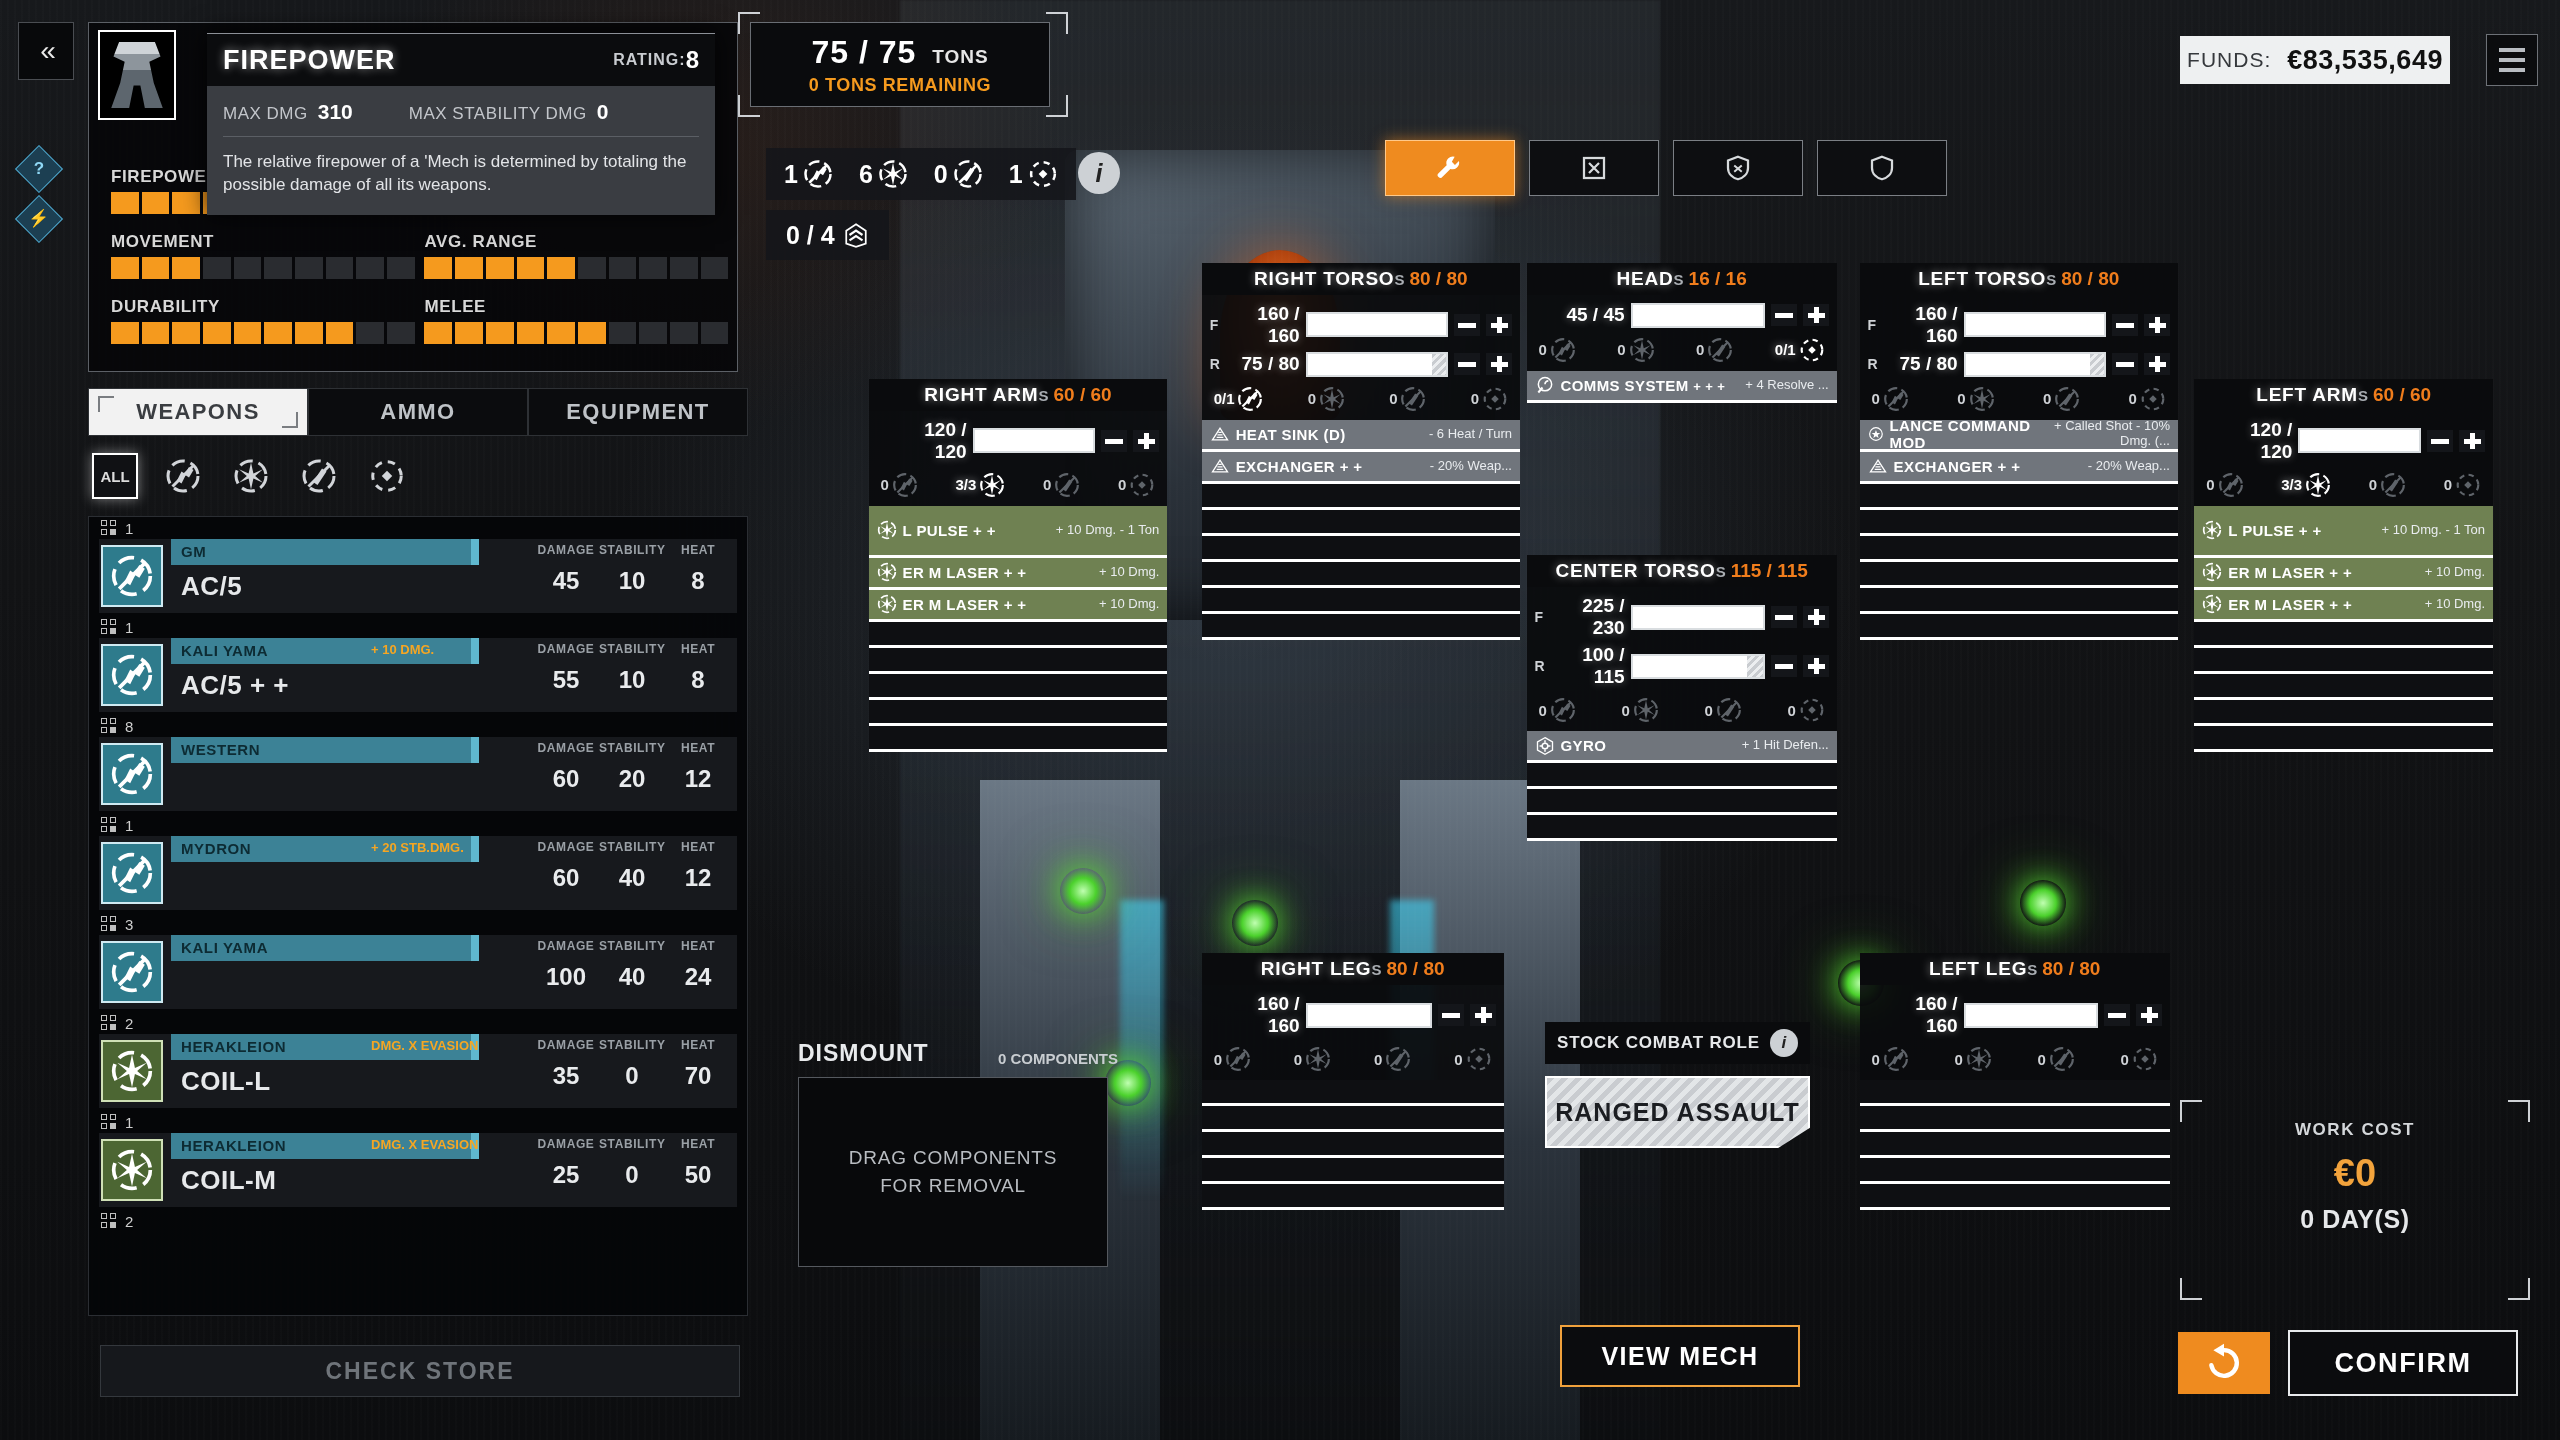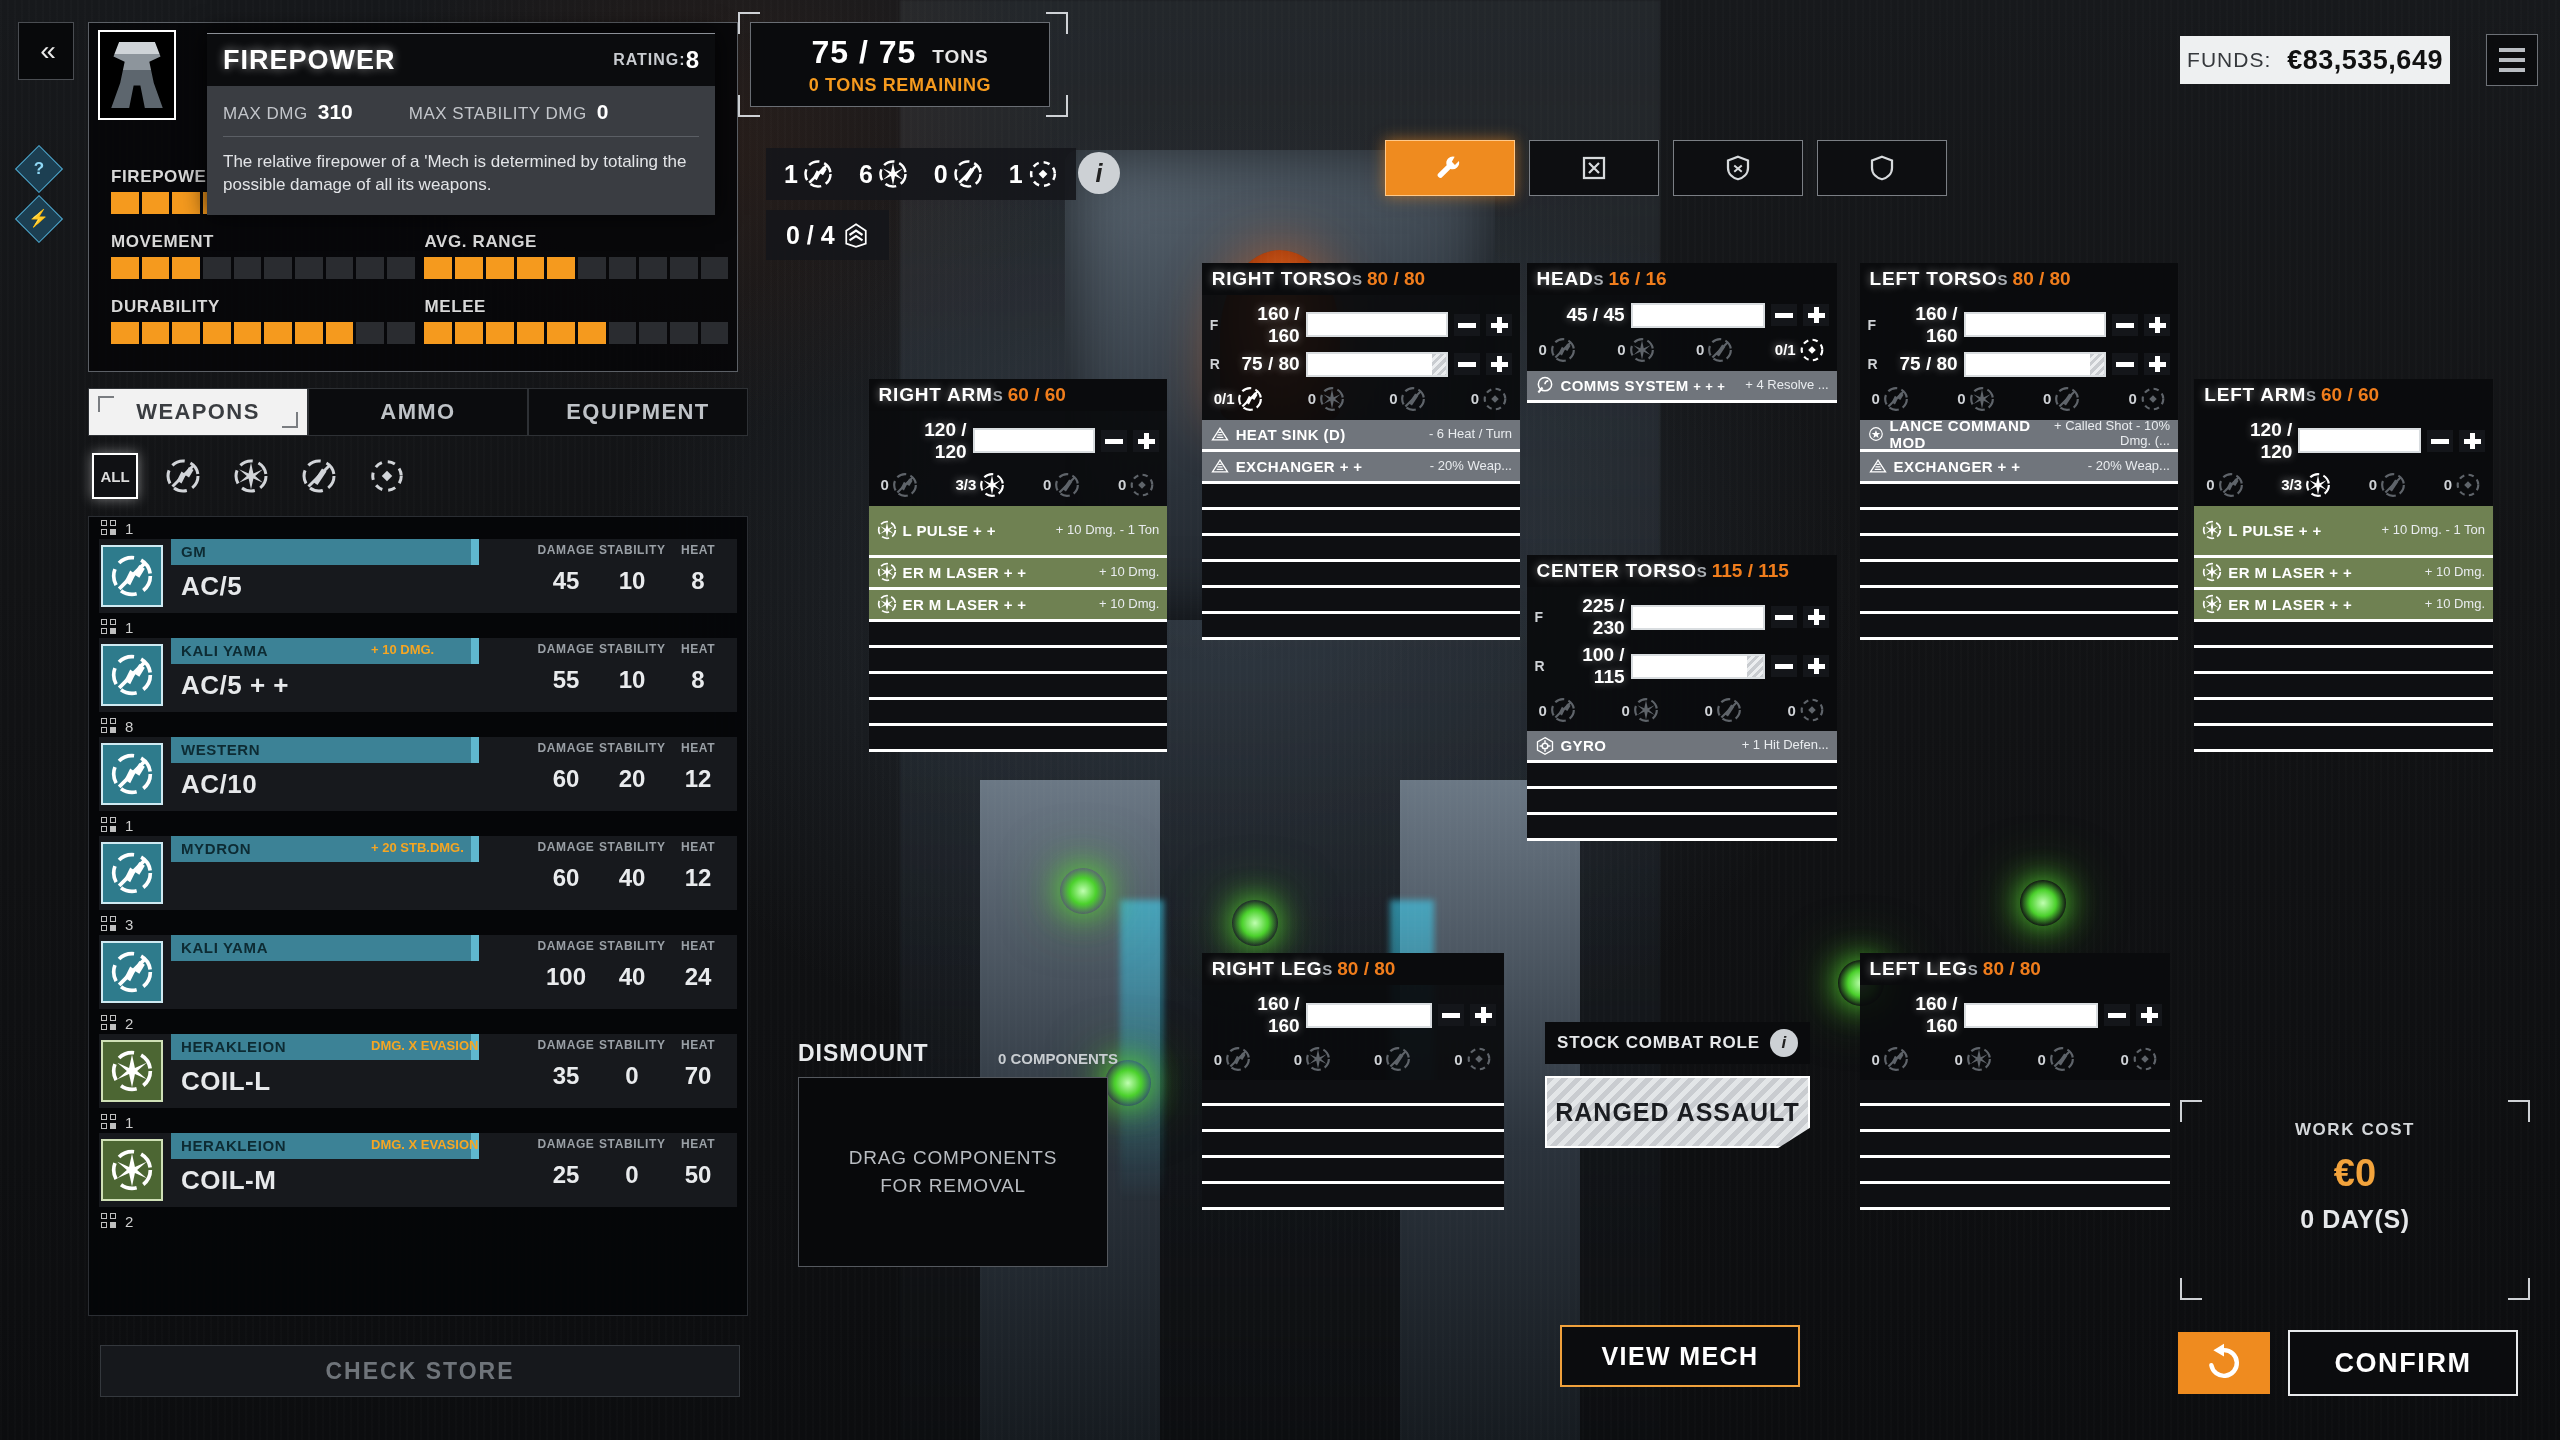--- a/index.html
+++ b/index.html
@@ -194,21 +194,21 @@
   #fundslabel{ color:#35383c; font-size:21px; letter-spacing:1px;}
   #fundsval{ color:#111; font-size:27px; font-weight:bold; letter-spacing:.5px;}
   #menubtn{ position:absolute; right:22px; top:34px; width:52px; height:52px;
     background:#0b0c0e; border:1px solid #6d7177; display:flex; flex-direction:column;
     align-items:center; justify-content:center; gap:6px;}
   #menubtn i{ width:26px; height:4px; background:#b9bdc2; display:block;}
 
   
   .comp{ position:absolute; }
   .comp-head{ height:32px; background:#0a0b0d; display:flex; align-items:center;
-    justify-content:flex-start; padding:0 10px;}
+    justify-content:center; padding:0 10px;}
   .comp-name{ color:#fff; font-size:19px; font-weight:bold; letter-spacing:.8px;
     text-shadow:0 0 8px rgba(255,255,255,.5);}
   .comp-arm{ font-size:19px; font-weight:bold;}
   .comp-arm .s{ color:#a9adb2; font-size:15px; margin-right:5px;}
   .comp-arm .v{ color:#f07d1c;}
   .comp-body{ background:rgba(10,11,13,.93); padding:8px 8px 6px 8px;}
   .arow{ display:flex; align-items:center; gap:6px; margin-bottom:5px;}
   .apref{ color:#cfd2d6; font-size:14px; width:10px; font-weight:bold;}
   .aval{ color:#fff; font-size:19px; font-weight:bold; width:74px; text-align:right;
     text-shadow:0 0 8px rgba(255,255,255,.4);}
@@ -544,21 +544,20 @@
       <div class="wicn">
         <svg class="ic" width="44" height="44" viewBox="0 0 24 24">
           <circle cx="12" cy="12" r="10" fill="none" stroke="#ffffff" stroke-width="2" stroke-dasharray="9 4"></circle>
           <path d="M8 15 L11 9 L14 11 L11 17 Z" fill="#ffffff"></path>
           <path d="M13 11 L16 6 L19 8 L16 13 Z" fill="#ffffff"></path>
           <path d="M5 19 L19 5" stroke="#ffffff" stroke-width="2"></path>
         </svg>
       </div>
       <div class="wmid">
         <div class="wmaker">WESTERN</div>
-        <div class="wname">AC/10</div>
         <div class="wstats">
           <div class="wcol">
             <div class="wch">DAMAGE</div>
             <div class="wcv">60</div>
           </div>
           <div class="wcol">
             <div class="wch">STABILITY</div>
             <div class="wcv">20</div>
           </div>
           <div class="wcol">

